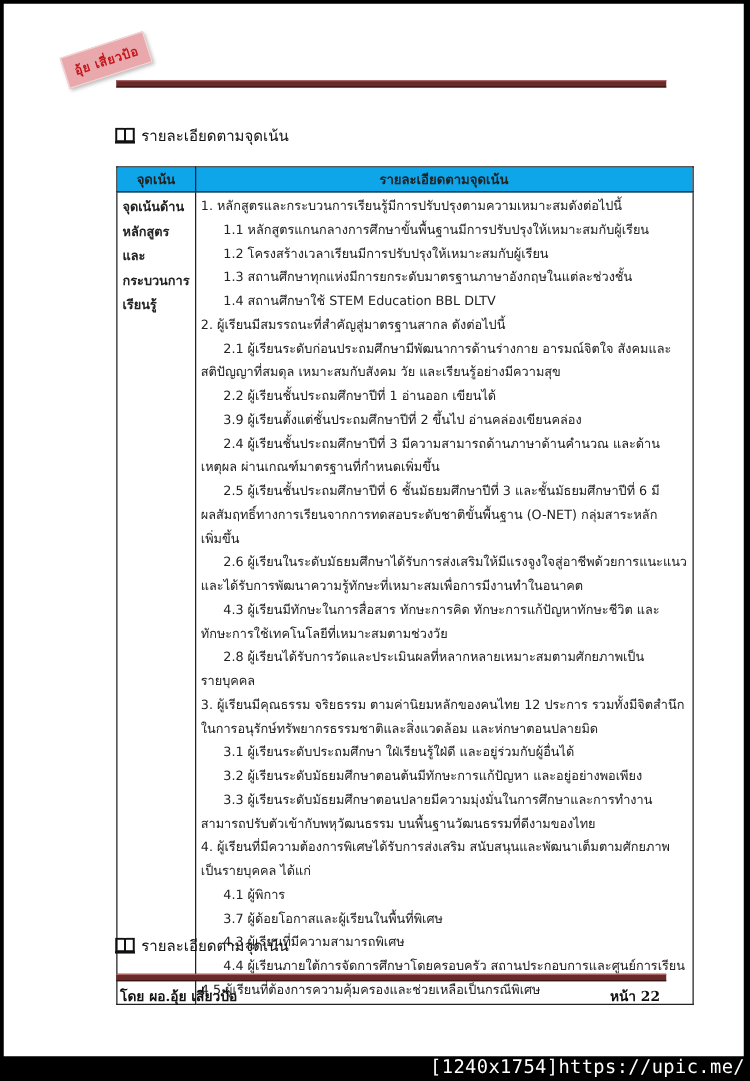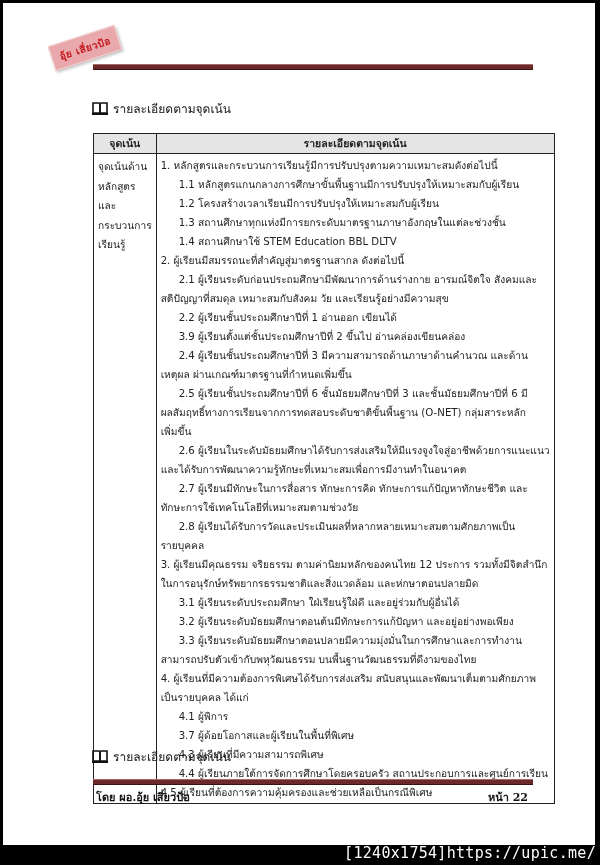--- a/index.html
+++ b/index.html
@@ -29,22 +29,22 @@
     }
     .section-heading {
       position: absolute; left: 89px; font-size: 12px; color: #111; display: flex; align-items: center; gap: 5px;
     }
     .book-icon { width: 16px; height: 13px; display: inline-block; }
     table.main {
       position: absolute; left: 90px; top: 130px; width: 432px; border-collapse: collapse;
       font-size: 10.2px; color: #222;
     }
     table.main th, table.main td { border: 1px solid #222; vertical-align: top; }
-    table.main th { background: #e5e5e5; font-weight: bold; font-size: 10.5px; padding: 1px 4px; height: 16px; text-align: center; }
-    td.left { width: 72px; padding: 3px 4px; font-weight: normal; line-height: 19.5px; }
+    table.main th { background: #0ea5e9; font-weight: bold; font-size: 10.5px; padding: 1px 4px; height: 16px; text-align: center; }
+    td.left { width: 72px; padding: 3px 4px; font-weight: bold; line-height: 19.5px; }
     td.right { padding: 2px 4px 1px 4px; line-height: 19px; }
     .line { white-space: nowrap; overflow: hidden; }
     .ind1 { padding-left: 18px; }
     .footer-rule {
       position: absolute; left: 90px; top: 776px; width: 440px; height: 4px;
       background: #6b2a2a; border-top: 1px solid #a66; border-bottom: 1px solid #3a1212;
     }
     .footer-left { position: absolute; left: 93px; top: 785px; font-size: 11px; font-weight: bold; color: #111; font-family: "DejaVu Serif", serif; }
     .footer-right { position: absolute; right: 67px; top: 785px; font-size: 11px; font-weight: bold; color: #111; font-family: "DejaVu Serif", serif; margin-left: 36px; }
     .watermark {
@@ -98,21 +98,21 @@
           <div class="line">สติปัญญาที่สมดุล เหมาะสมกับสังคม วัย และเรียนรู้อย่างมีความสุข</div>
           <div class="line ind1">2.2 ผู้เรียนชั้นประถมศึกษาปีที่ 1 อ่านออก เขียนได้</div>
           <div class="line ind1">3.9 ผู้เรียนตั้งแต่ชั้นประถมศึกษาปีที่ 2 ขึ้นไป อ่านคล่องเขียนคล่อง</div>
           <div class="line ind1">2.4 ผู้เรียนชั้นประถมศึกษาปีที่ 3 มีความสามารถด้านภาษาด้านคำนวณ และด้าน</div>
           <div class="line">เหตุผล ผ่านเกณฑ์มาตรฐานที่กำหนดเพิ่มขึ้น</div>
           <div class="line ind1">2.5 ผู้เรียนชั้นประถมศึกษาปีที่ 6 ชั้นมัธยมศึกษาปีที่ 3 และชั้นมัธยมศึกษาปีที่ 6 มี</div>
           <div class="line">ผลสัมฤทธิ์ทางการเรียนจากการทดสอบระดับชาติขั้นพื้นฐาน (O-NET) กลุ่มสาระหลัก</div>
           <div class="line">เพิ่มขึ้น</div>
           <div class="line ind1">2.6 ผู้เรียนในระดับมัธยมศึกษาได้รับการส่งเสริมให้มีแรงจูงใจสู่อาชีพด้วยการแนะแนว</div>
           <div class="line">และได้รับการพัฒนาความรู้ทักษะที่เหมาะสมเพื่อการมีงานทำในอนาคต</div>
-          <div class="line ind1">2.7 ผู้เรียนมีทักษะในการสื่อสาร ทักษะการคิด ทักษะการแก้ปัญหาทักษะชีวิต และ</div>
+          <div class="line ind1">4.3 ผู้เรียนมีทักษะในการสื่อสาร ทักษะการคิด ทักษะการแก้ปัญหาทักษะชีวิต และ</div>
           <div class="line">ทักษะการใช้เทคโนโลยีที่เหมาะสมตามช่วงวัย</div>
           <div class="line ind1">2.8 ผู้เรียนได้รับการวัดและประเมินผลที่หลากหลายเหมาะสมตามศักยภาพเป็น</div>
           <div class="line">รายบุคคล</div>
           <div class="line">3. ผู้เรียนมีคุณธรรม จริยธรรม ตามค่านิยมหลักของคนไทย 12 ประการ รวมทั้งมีจิตสำนึก</div>
           <div class="line">ในการอนุรักษ์ทรัพยากรธรรมชาติและสิ่งแวดล้อม และห่กษาตอนปลายมิด</div>
           <div class="line ind1">3.1 ผู้เรียนระดับประถมศึกษา ใฝ่เรียนรู้ใฝ่ดี และอยู่ร่วมกับผู้อื่นได้</div>
           <div class="line ind1">3.2 ผู้เรียนระดับมัธยมศึกษาตอนต้นมีทักษะการแก้ปัญหา และอยู่อย่างพอเพียง</div>
           <div class="line ind1">3.3 ผู้เรียนระดับมัธยมศึกษาตอนปลายมีความมุ่งมั่นในการศึกษาและการทำงาน</div>
           <div class="line">สามารถปรับตัวเข้ากับพหุวัฒนธรรม บนพื้นฐานวัฒนธรรมที่ดีงามของไทย</div>
           <div class="line">4. ผู้เรียนที่มีความต้องการพิเศษได้รับการส่งเสริม สนับสนุนและพัฒนาเต็มตามศักยภาพ</div>

